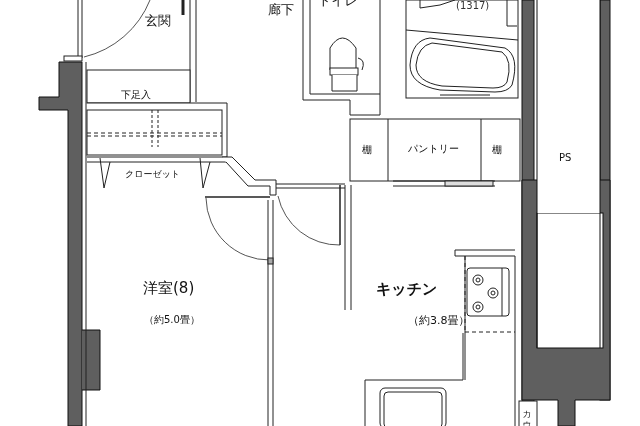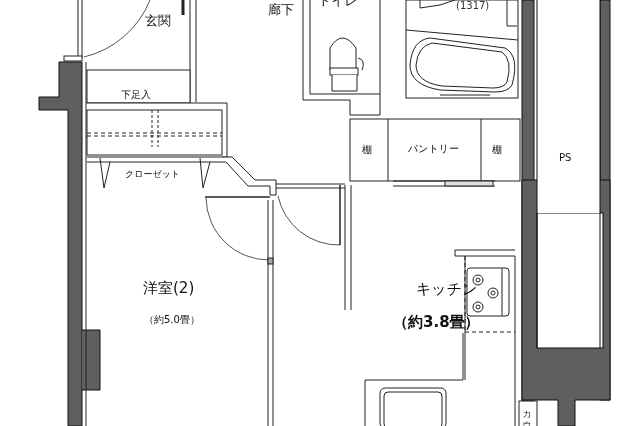--- a/index.html
+++ b/index.html
@@ -131,17 +131,17 @@
 <div class="lbl room-mid" style="left:145px;top:12px;font-family:Liberation Serif, serif;">玄関</div>
 <div class="lbl room-mid" style="left:268px;top:1px;">廊下</div>
 <div class="lbl room-mid" style="left:318px;top:-8px;">トイレ</div>
 <div class="lbl room-xs" style="left:456px;top:0px;">(1317)</div>
 <div class="lbl room-sm" style="left:121px;top:88px;">下足入</div>
 <div class="lbl room-sm" style="left:125px;top:136px;font-size:9px;margin-top:32px;">クローゼット</div>
 <div class="lbl room-sm" style="left:362px;top:143px;">棚</div>
 <div class="lbl room-sm" style="left:408px;top:142px;font-size:10px;">パントリー</div>
 <div class="lbl room-sm" style="left:492px;top:143px;">棚</div>
 <div class="lbl room-sm" style="left:559px;top:152px;">PS</div>
-<div class="lbl room-big" style="left:143px;top:279px;">洋室(2)</div>
+<div class="lbl room-big" style="left:143px;top:279px;">洋室(8)</div>
 <div class="lbl room-sm" style="left:144px;top:313px;font-size:10px;">（約5.0畳）</div>
-<div class="lbl room-big" style="left:416px;top:280px;">キッチン</div>
-<div class="lbl room-sm" style="left:393px;top:313px;font-size:15px;font-weight:bold;">（約3.8畳）</div>
+<div class="lbl room-big" style="left:376px;top:280px;font-weight:bold;">キッチン</div>
+<div class="lbl room-sm" style="left:408px;top:313px;font-size:11px;">（約3.8畳）</div>
 <div class="lbl vert" style="left:522px;top:404px;height:30px;overflow:hidden;">カウンター</div>
 
 </body></html>

